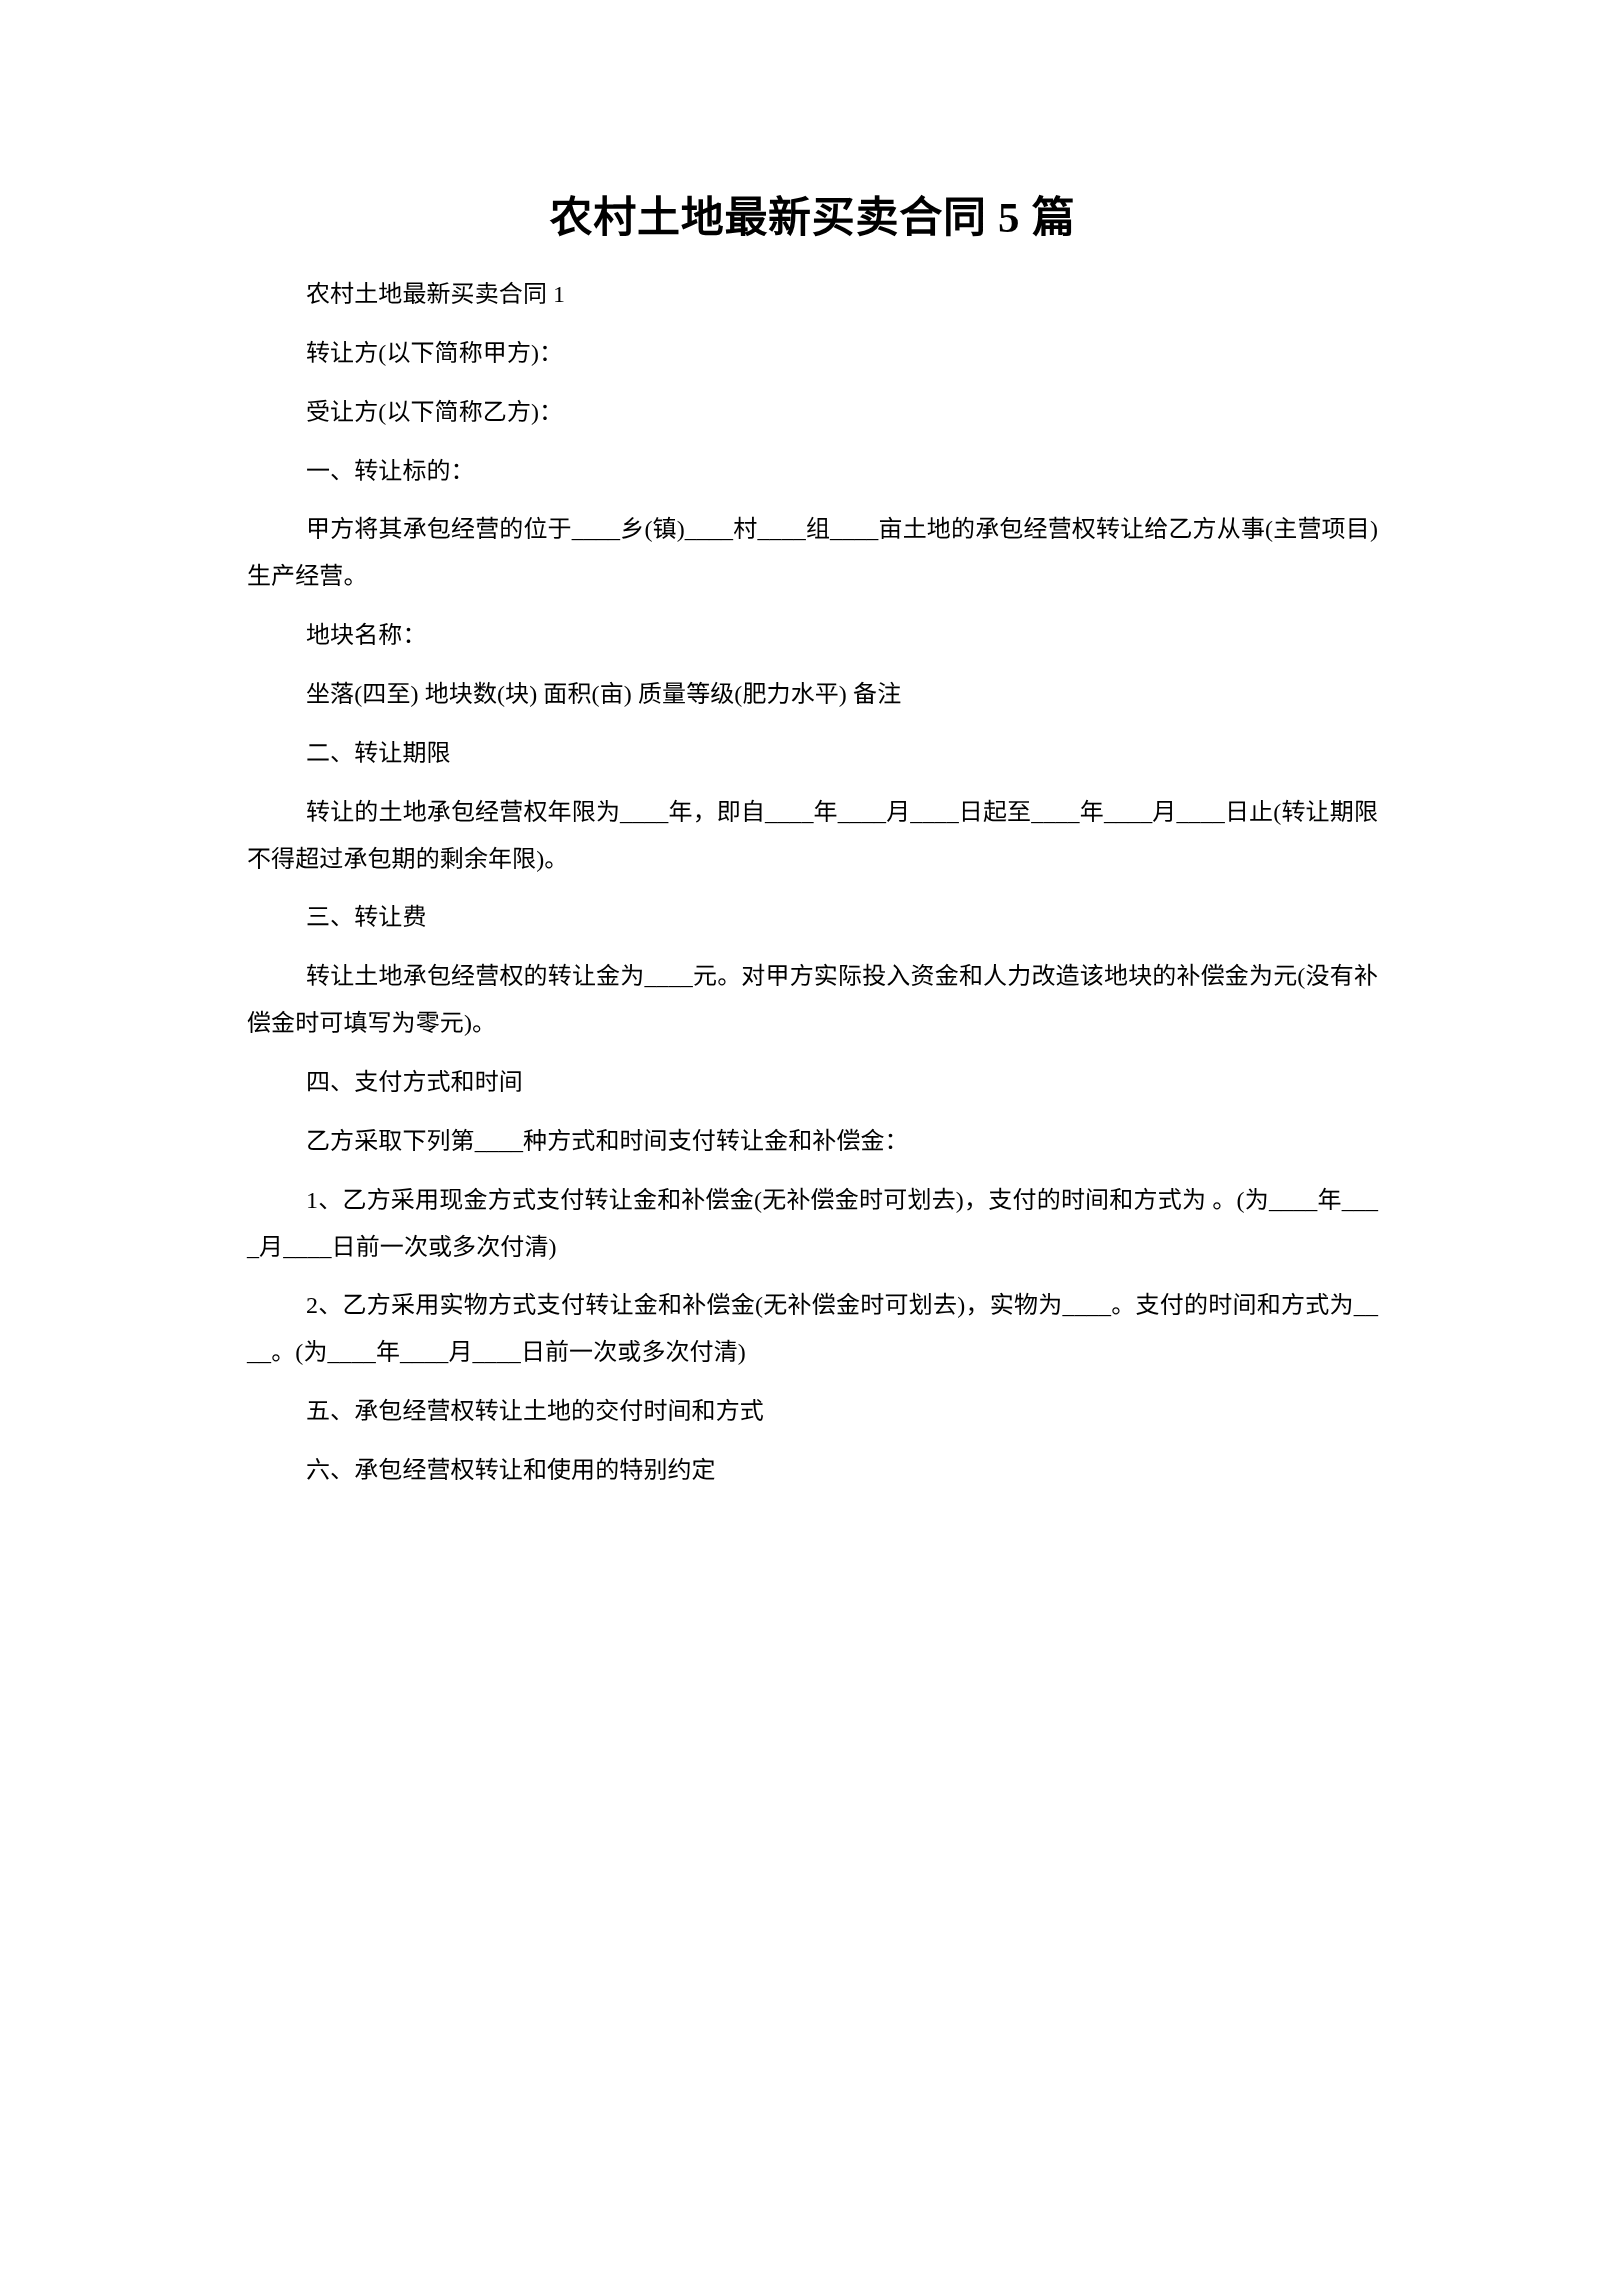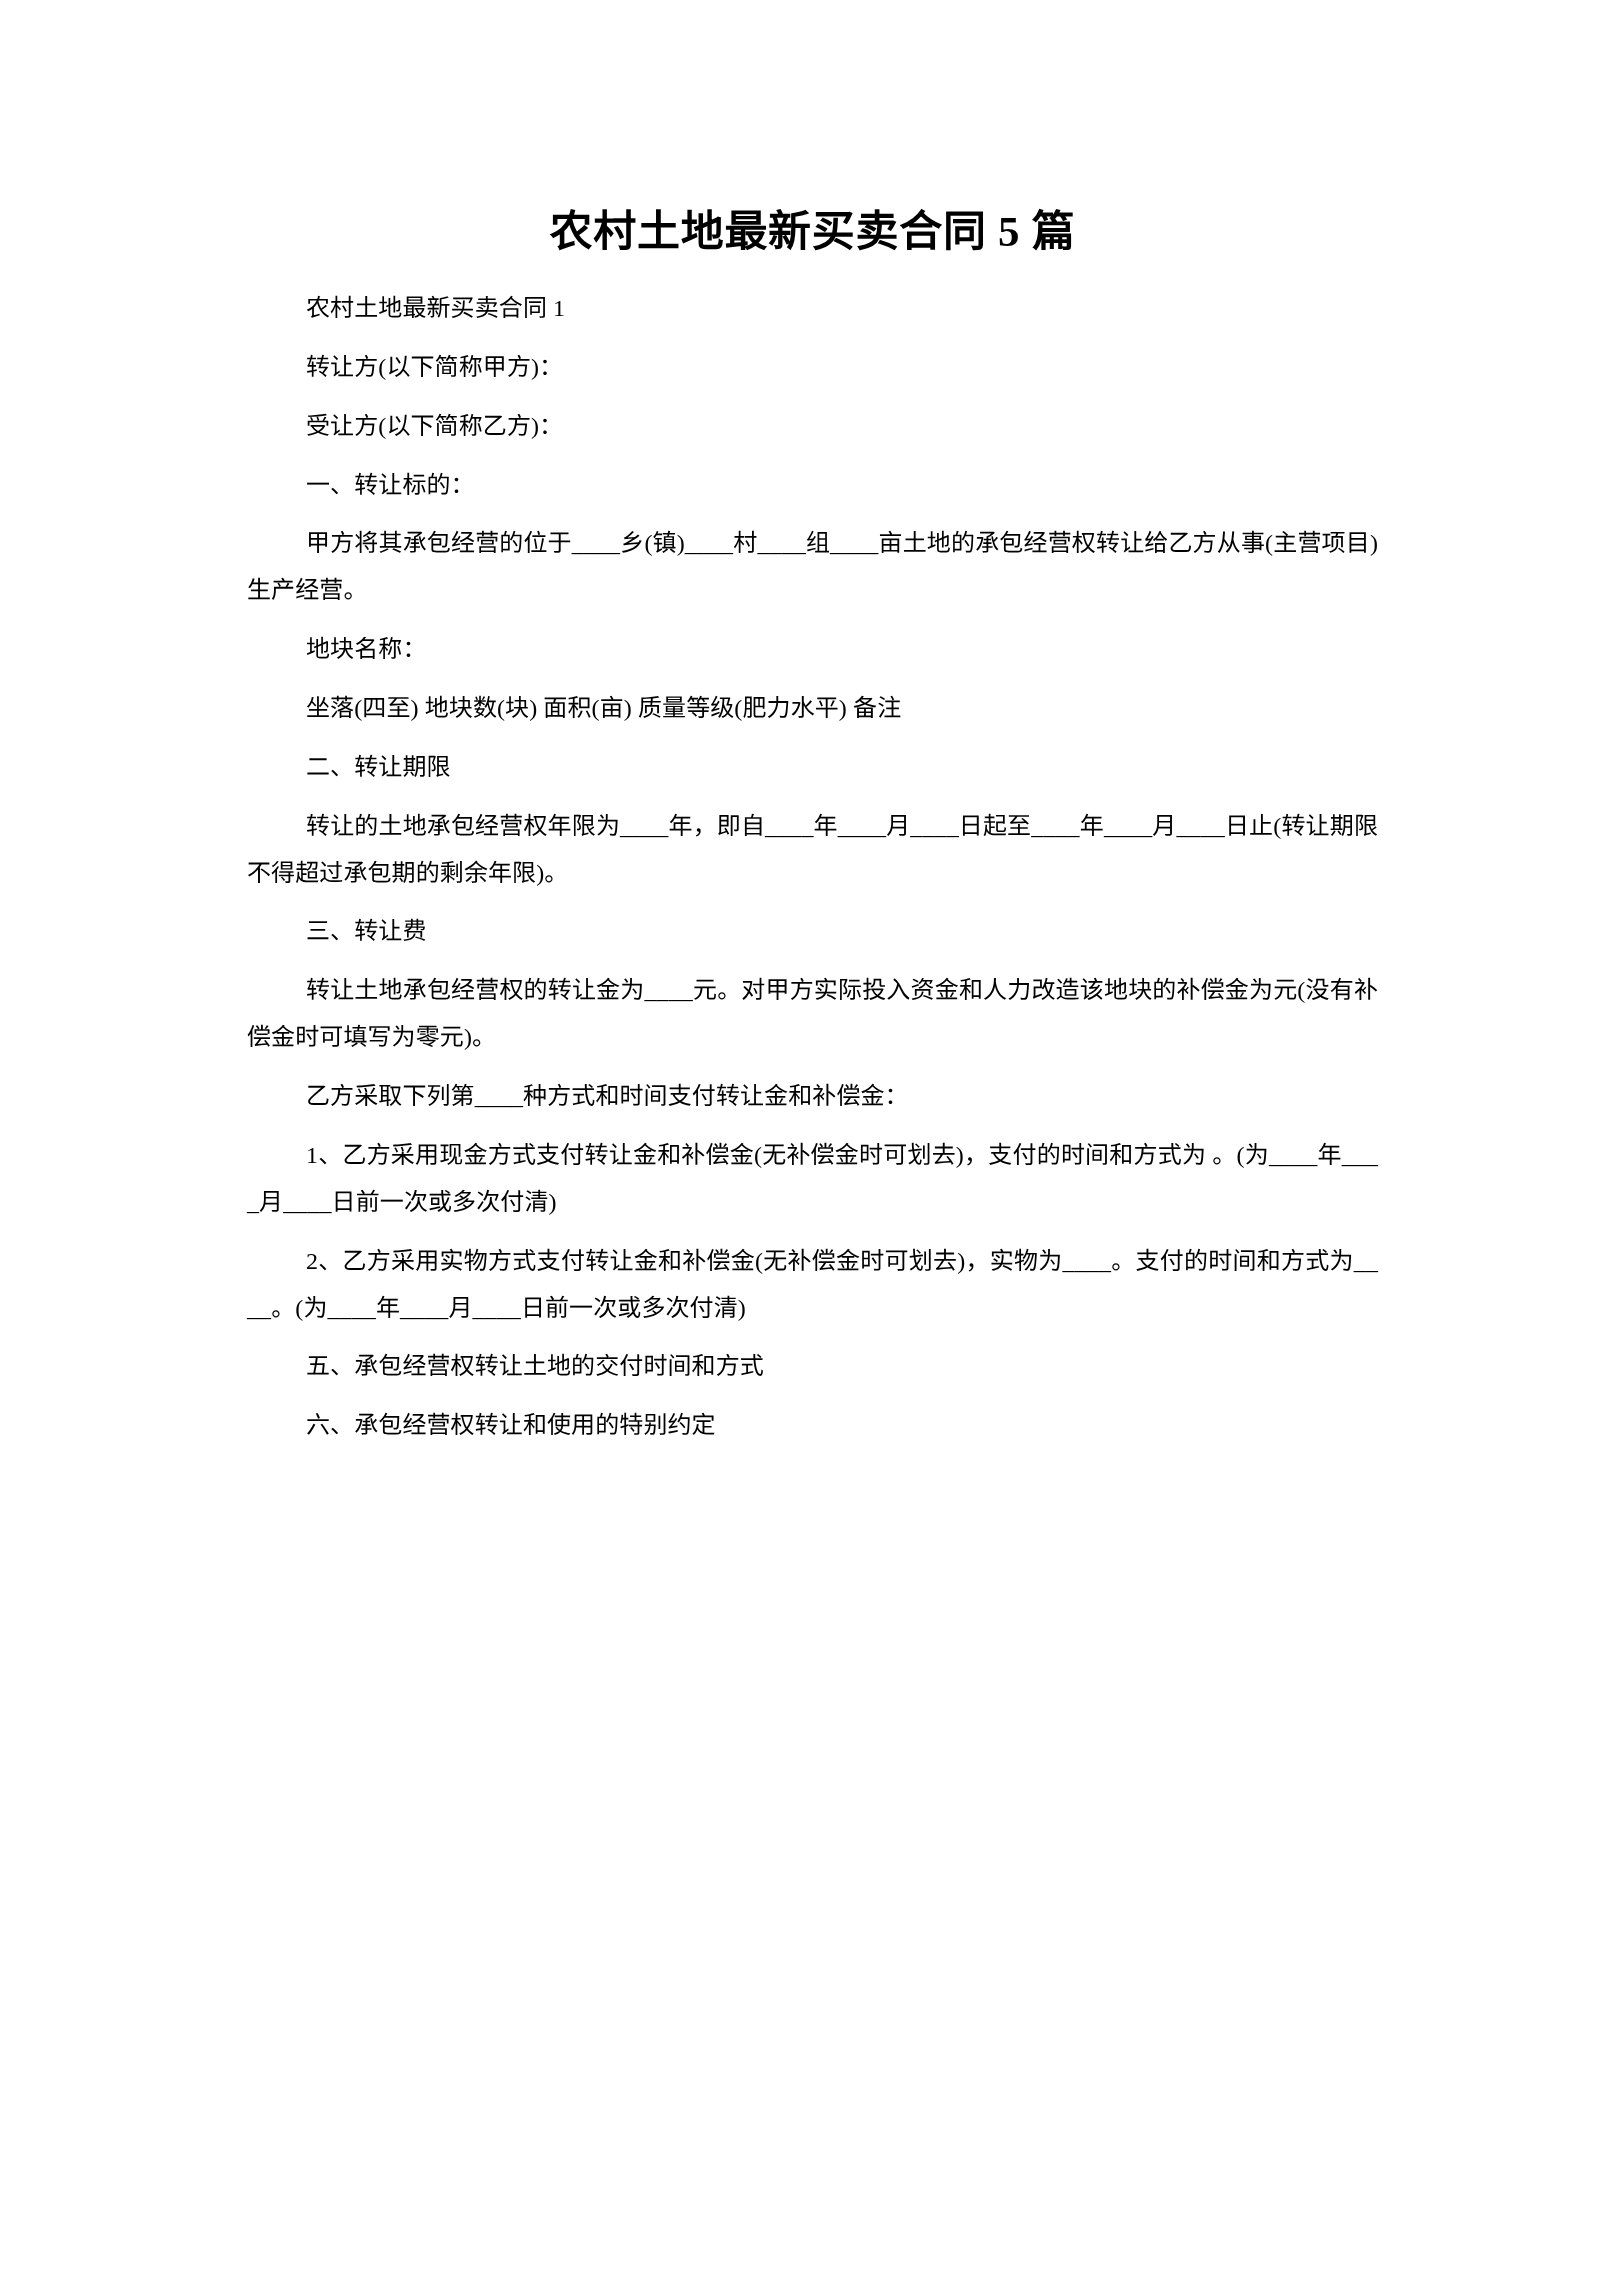--- a/index.html
+++ b/index.html
@@ -16,21 +16,21 @@
     position: relative;
     width: 1623px;
     height: 2295px;
     background: #ffffff;
     box-sizing: border-box;
     overflow: hidden;
   }
   .content {
     position: absolute;
     left: 247px;
-    top: 208px;
+    top: 194px;
     width: 1131px;
   }
   .doc-title {
     font-size: 43px;
     font-weight: bold;
     text-align: center;
     line-height: 1.12;
     letter-spacing: 0.7px;
     margin: 0 0 29px 0;
     white-space: pre;
@@ -70,20 +70,21 @@
     <p class="para">坐落(四至) 地块数(块) 面积(亩) 质量等级(肥力水平) 备注</p>
 
     <p class="para">二、转让期限</p>
 
     <p class="para">转让的土地承包经营权年限为____年，即自____年____月____日起至____年____月____日止(转让期限不得超过承包期的剩余年限)。</p>
 
     <p class="para">三、转让费</p>
 
     <p class="para">转让土地承包经营权的转让金为____元。对甲方实际投入资金和人力改造该地块的补偿金为元(没有补偿金时可填写为零元)。</p>
 
+    <p class="para">四、支付方式和时间</p>
 
     <p class="para">乙方采取下列第____种方式和时间支付转让金和补偿金：</p>
 
     <p class="para">1、乙方采用现金方式支付转让金和补偿金(无补偿金时可划去)，支付的时间和方式为 。(为____年____月____日前一次或多次付清)</p>
 
     <p class="para">2、乙方采用实物方式支付转让金和补偿金(无补偿金时可划去)，实物为____。支付的时间和方式为____。(为____年____月____日前一次或多次付清)</p>
 
     <p class="para">五、承包经营权转让土地的交付时间和方式</p>
 
 

